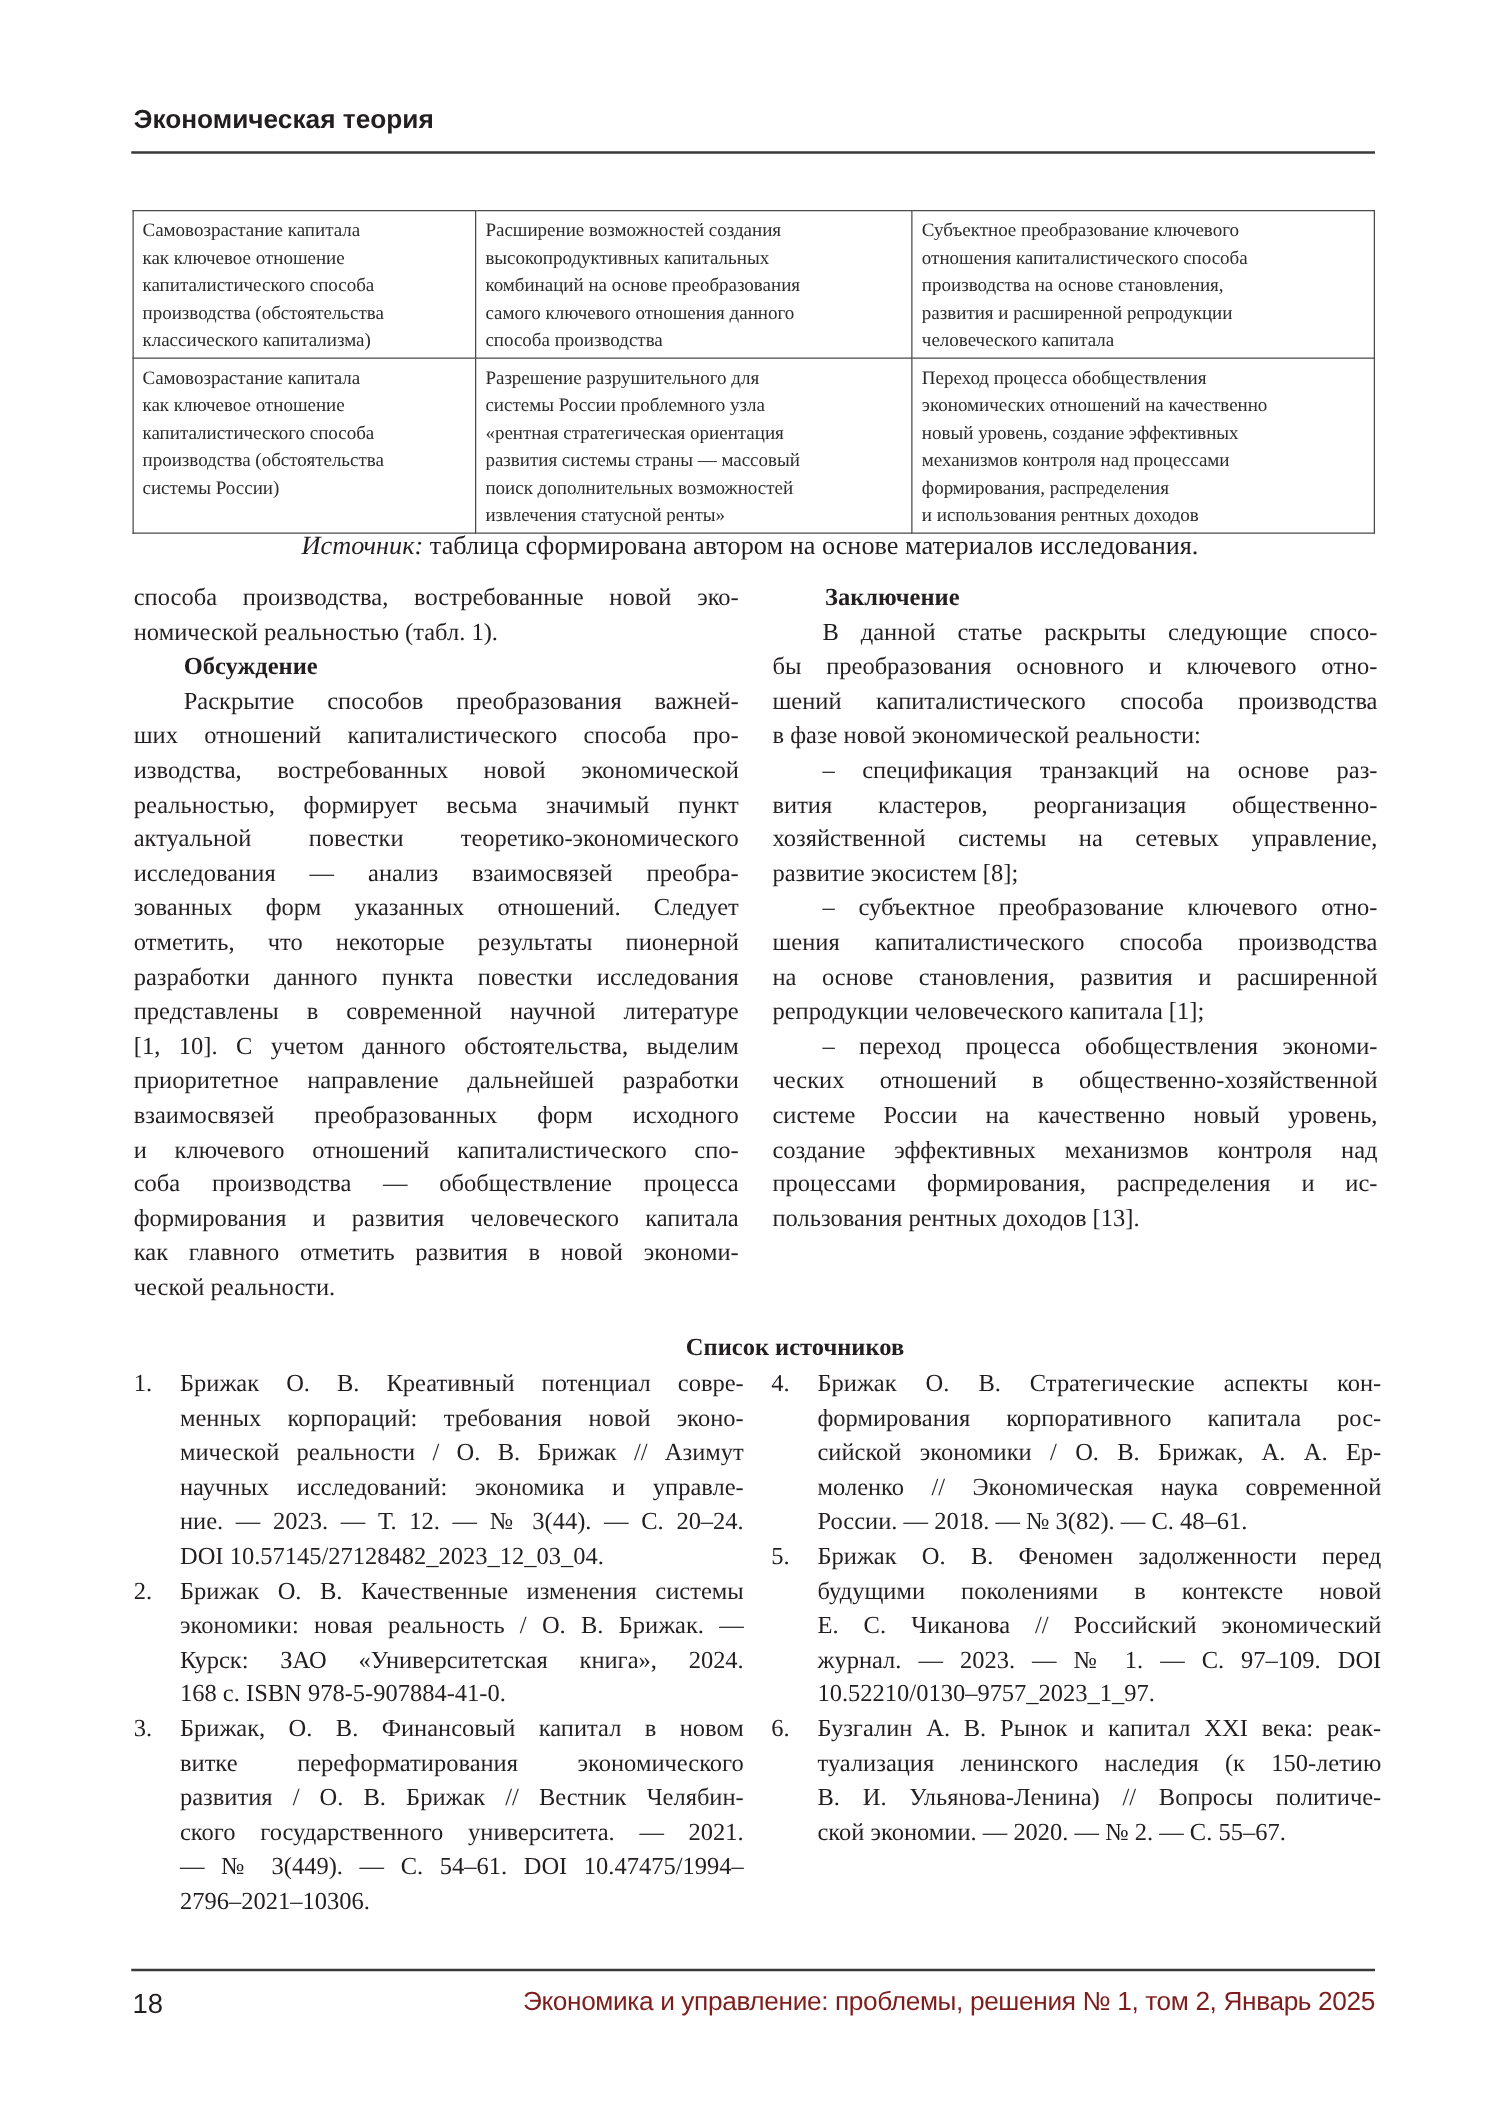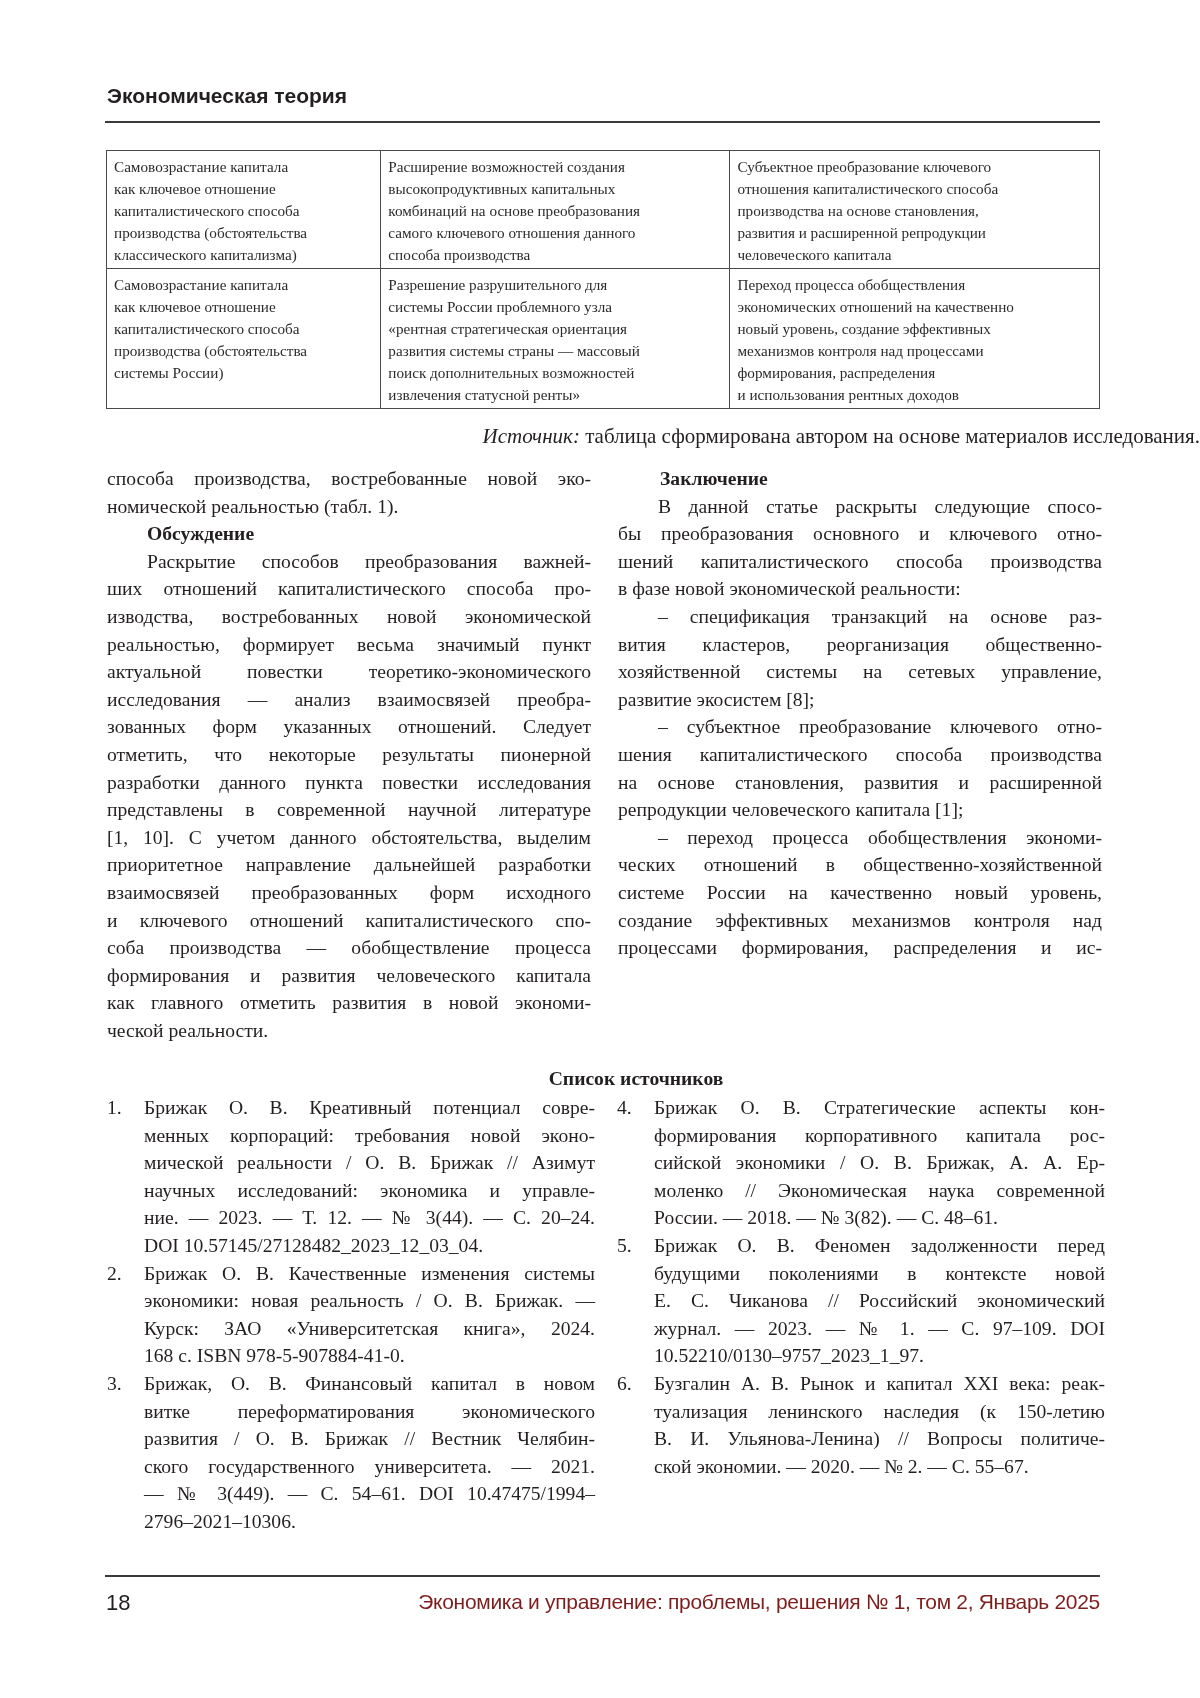--- a/index.html
+++ b/index.html
@@ -6,34 +6,34 @@
   body { width: 1200px; height: 1698px; position: relative; overflow: hidden; color: #231f20; }
   .page { position: absolute; left: 0; top: 0; width: 1200px; height: 1698px; }
 
   .running-head {
     position: absolute; left: 107px; top: 84px;
     font-family: "Liberation Sans", sans-serif; font-weight: bold; font-size: 21px; color: #231f20; text-align: right;
   }
   .head-rule { position: absolute; left: 105px; top: 121px; width: 995px; height: 2px; background: #3a3a3a; }
 
   table.tbl {
-    position: absolute; left: 106px; top: 150px; width: 994px;
+    position: absolute; left: 106px; top: 168px; width: 994px;
     border-collapse: collapse;
     font-family: "Liberation Serif", serif; font-size: 15.2px; line-height: 22px; color: #2b2b2b;
   }
   table.tbl td {
     border: 1.5px solid #4a4a4a; vertical-align: top; padding: 5px 7px 2px 7px;
   }
   table.tbl td.c1 { width: 264px; }
   table.tbl td.c2 { width: 340px; margin-top: 24px; }
   table.tbl td.c3 { width: 360px; }
   .cell-line { display: block; white-space: nowrap; }
 
   .source-note {
-    position: absolute; left: 0; width: 1200px; top: 424px; text-align: right;
+    position: absolute; left: 0; width: 1200px; top: 424px; text-align: center;
     font-family: "Liberation Serif", serif; font-size: 21px; color: #231f20;
   }
   .source-note em { font-style: italic; }
 
   .col {
     position: absolute; top: 465px; width: 484px;
     font-family: "Liberation Serif", serif; font-size: 19.6px; line-height: 27.6px; color: #231f20;
   }
   .col.left { left: 107px; }
   .col.right { left: 618px; }
@@ -178,20 +178,21 @@
           <span class="line">шения капиталистического способа производства</span>
           <span class="line">на основе становления, развития и расширенной</span>
           <span class="line last">репродукции человеческого капитала [1];</span>
         </div>
         <div>
           <span class="line indent">– переход процесса обобществления экономи-</span>
           <span class="line">ческих отношений в общественно-хозяйственной</span>
           <span class="line">системе России на качественно новый уровень,</span>
           <span class="line">создание эффективных механизмов контроля над</span>
           <span class="line">процессами формирования, распределения и ис-</span>
+          <span class="line last">пользования рентных доходов [13].</span>
         </div>
       </div>
   </div>
 
   <div class="refs-title">Список источников</div>
   <div class="refs left" id="refs-left">
       <div class="ref">
         <span class="ref-num">1.</span>
         <span class="line">Брижак О. В. Креативный потенциал совре-</span>
         <span class="line">менных корпораций: требования новой эконо-</span>

